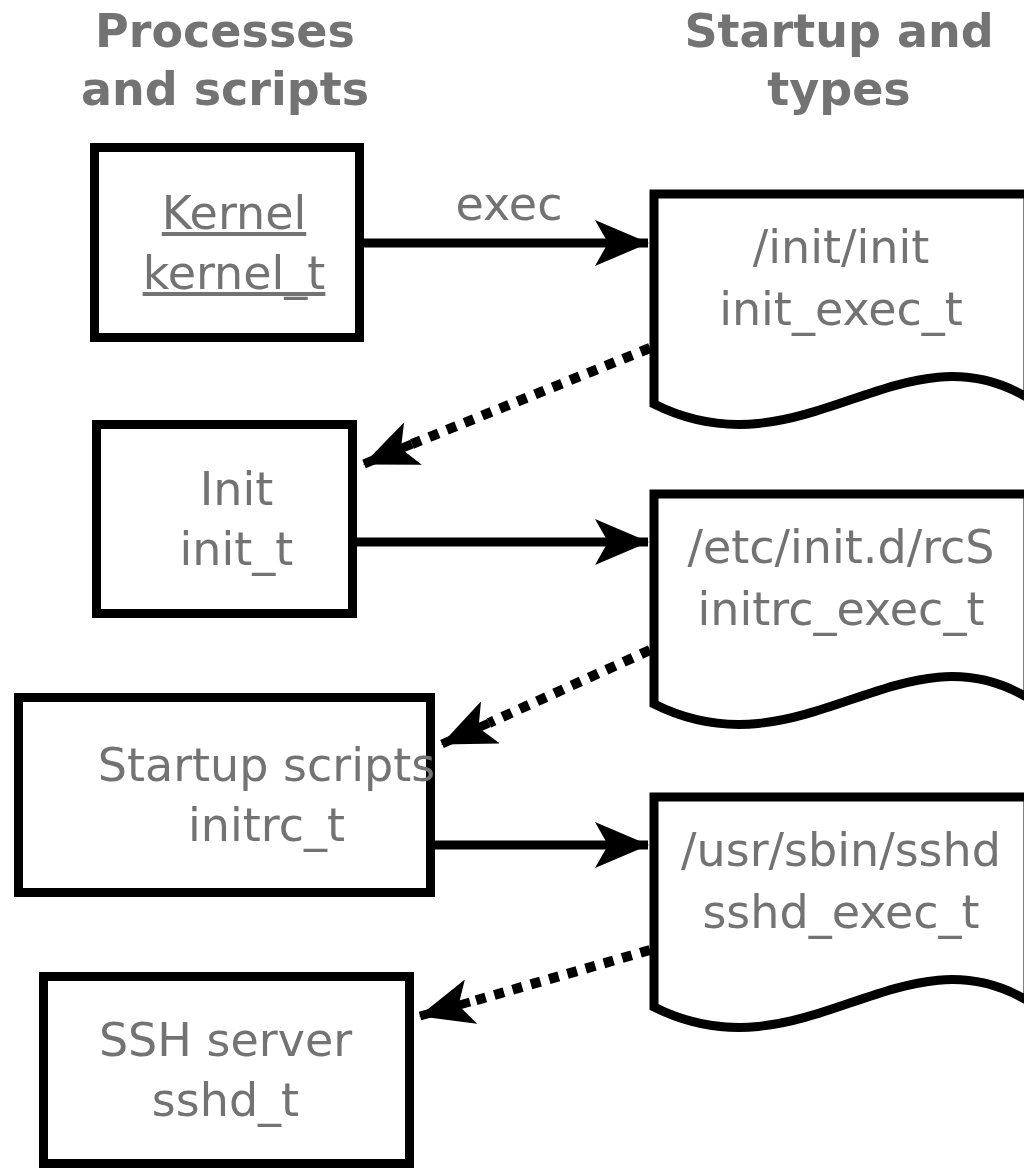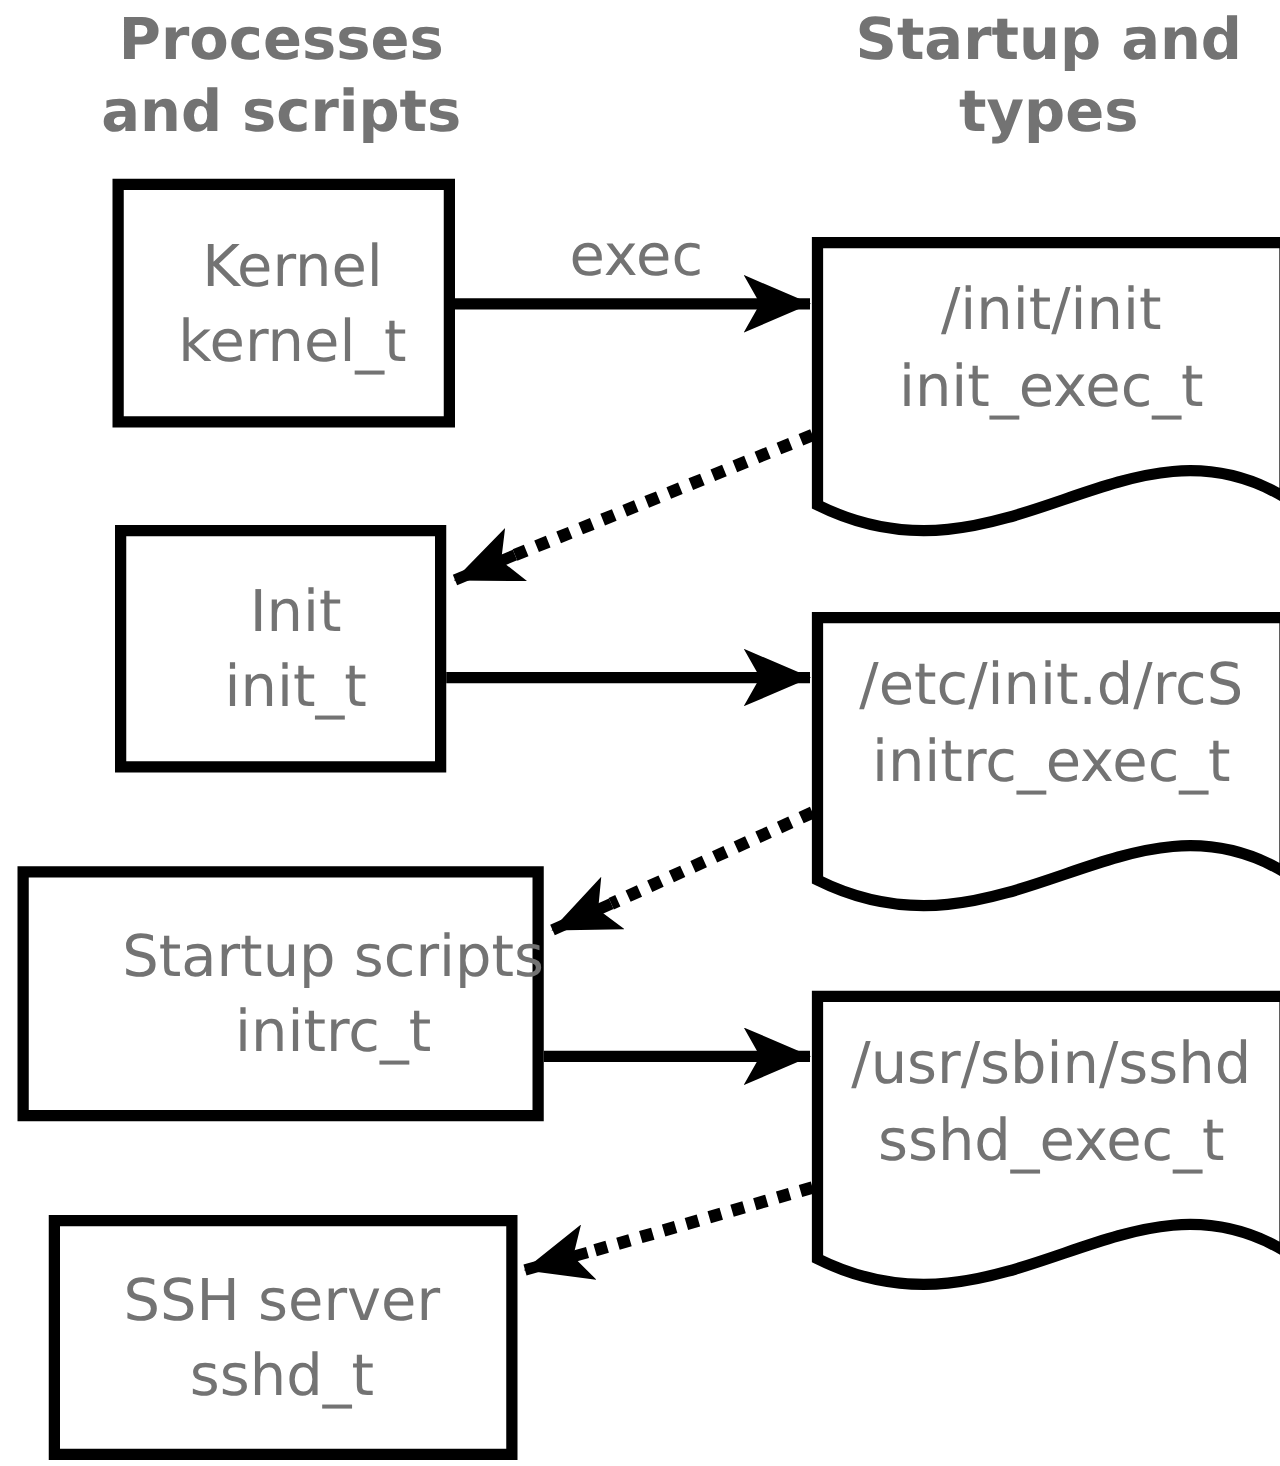--- a/index.html
+++ b/index.html
@@ -61,21 +61,21 @@
 
   <div class="txt hdr" style="left:18px; top:2px; width:390px;">
     <div>Processes</div>
     <div>and scripts</div>
   </div>
   <div class="txt hdr" style="left:632px; top:2px; width:390px;">
     <div>Startup and</div>
     <div>types</div>
   </div>
 
-  <div class="txt boxtext" style="left:78px; top:183px; width:288px;">
+  <div class="txt boxtext" style="left:78px; top:183px; width:288px;text-decoration:underline;">
     <div>Kernel</div>
     <div>kernel_t</div>
   </div>
   <div class="txt boxtext" style="left:80px; top:459px; width:289px;">
     <div>Init</div>
     <div>init_t</div>
   </div>
   <div class="txt boxtext" style="left:2px; top:735px; width:505px;">
     <div>Startup scripts</div>
     <div>initrc_t</div>

